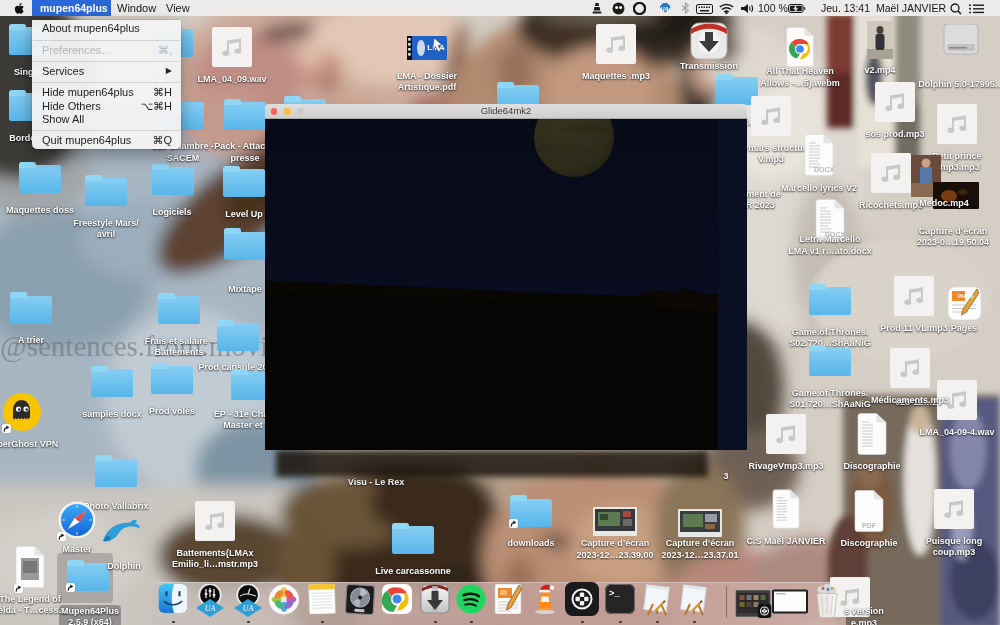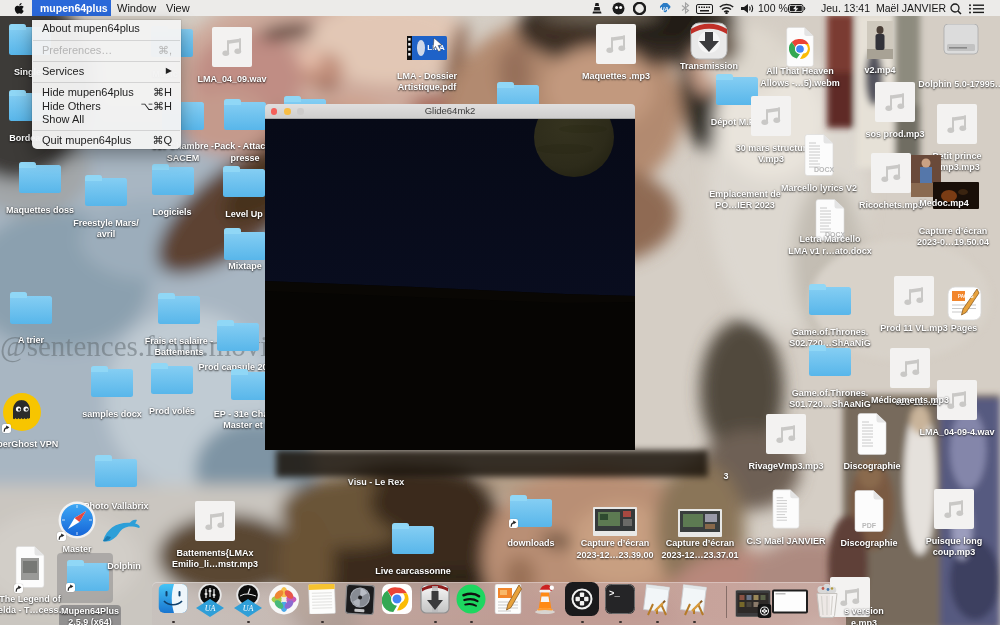--- a/index.html
+++ b/index.html
@@ -5,21 +5,21 @@
 body{font-family:"Liberation Sans",sans-serif;position:relative;background:#d5cec5}
 #wall{position:absolute;left:0;top:0;z-index:0}
 #wm{position:absolute;left:0px;top:330px;z-index:1;font-family:"Liberation Serif",serif;font-size:29px;color:rgba(100,110,114,.55);letter-spacing:0px}
 .lb{position:absolute;transform:translateX(-50%);text-align:center;font-size:9px;font-weight:700;color:#fff;line-height:11.5px;white-space:pre;z-index:2;text-shadow:0 1px 2px rgba(0,0,0,.75),0 0 2px rgba(0,0,0,.4)}
 .ic{position:absolute;z-index:2}
 .fo{position:absolute;z-index:2;width:42px;height:28px;border-radius:2.5px;background:linear-gradient(180deg,#85cef3,#58b6ea)}
 .fo:before{content:"";position:absolute;left:0;top:-3.5px;width:17px;height:6px;border-radius:2.5px 2.5px 0 0;background:#90d7f6}
 .mus{position:absolute;z-index:2;width:40px;height:40px;background:#f3f2f1;border-radius:2px}
 .arr{position:absolute;left:-1px;bottom:-1px;width:9px;height:9px;background:#fff;border-radius:2px;box-shadow:0 0 1px rgba(0,0,0,.4)}
 .arr svg{position:absolute;left:0;top:0}
-#win{position:absolute;left:265px;top:104px;width:370px;z-index:5}
+#win{position:absolute;left:265px;top:104px;width:482px;z-index:5}
 #tbar{height:14.5px;background:linear-gradient(#e0dfdf,#cfcecd);border-radius:4px 4px 0 0;border-bottom:1px solid #aaa;position:relative}
 #tbar .tl{position:absolute;top:4.3px;width:6.6px;height:6.6px;border-radius:50%}
 #title{text-align:center;font-size:9.5px;color:#3c3c3c;line-height:14px}
 #wcontent{height:331.5px;position:relative;overflow:hidden;background:#0a0f23}
 #wshadow{position:absolute;left:276px;top:450px;width:432px;height:27px;background:rgba(26,19,11,.85);filter:blur(3px);z-index:4}
 #menubar{position:absolute;left:0;top:0;width:1000px;height:16px;background:#ecebe9;z-index:10;font-size:11px;color:#151515}
 #mhl{position:absolute;left:32px;top:0;width:79px;height:16px;background:#2a68d9}
 .mt{position:absolute;top:0;line-height:16px}
 #dropdown{position:absolute;left:32px;top:20px;width:149px;height:129px;background:rgba(243,243,243,.97);border-radius:0 0 5px 5px;box-shadow:0 6px 18px rgba(0,0,0,.35),0 0 0 .5px rgba(0,0,0,.15);z-index:11;font-size:11px;color:#222}
 .mi{position:absolute;left:10px}
@@ -162,21 +162,21 @@
 <div class="lb" style="left:106px;top:217.5px">Freestyle Mars/<br>avril</div>
 <div class="fo" style="left:162px;top:102px"></div>
 <div class="lb" style="left:183px;top:141px">31e Chambre -<br>SACEM</div>
 <div class="fo" style="left:151.5px;top:167px"></div>
 <div class="lb" style="left:172px;top:206.5px">Logiciels</div>
 <div class="fo" style="left:224px;top:102px"></div>
 <div class="lb" style="left:245px;top:141px">Pack - Attaché<br>presse</div>
 <div class="fo" style="left:223px;top:169px"></div>
 <div class="lb" style="left:244px;top:209px">Level Up</div>
 <div class="fo" style="left:224px;top:231.5px"></div>
-<div class="lb" style="left:245px;top:261px">Mixtape</div>
+<div class="lb" style="left:245px;top:284px">Mixtape</div>
 <div class="fo" style="left:158px;top:296px"></div>
 <div class="lb" style="left:179px;top:335.5px">Frais et salaire -<br>Battements</div>
 <div class="fo" style="left:217px;top:323px"></div>
 <div class="lb" style="left:238px;top:361.5px">Prod capsule 2023</div>
 <div class="fo" style="left:91px;top:369px"></div>
 <div class="lb" style="left:112px;top:408.5px">samples docx</div>
 <div class="fo" style="left:151px;top:366px"></div>
 <div class="lb" style="left:172px;top:405.5px">Prod volés</div>
 <div class="fo" style="left:231px;top:372px"></div>
 <div class="lb" style="left:252px;top:408.5px">EP - 31e Chambre<br>Master et mix</div>

